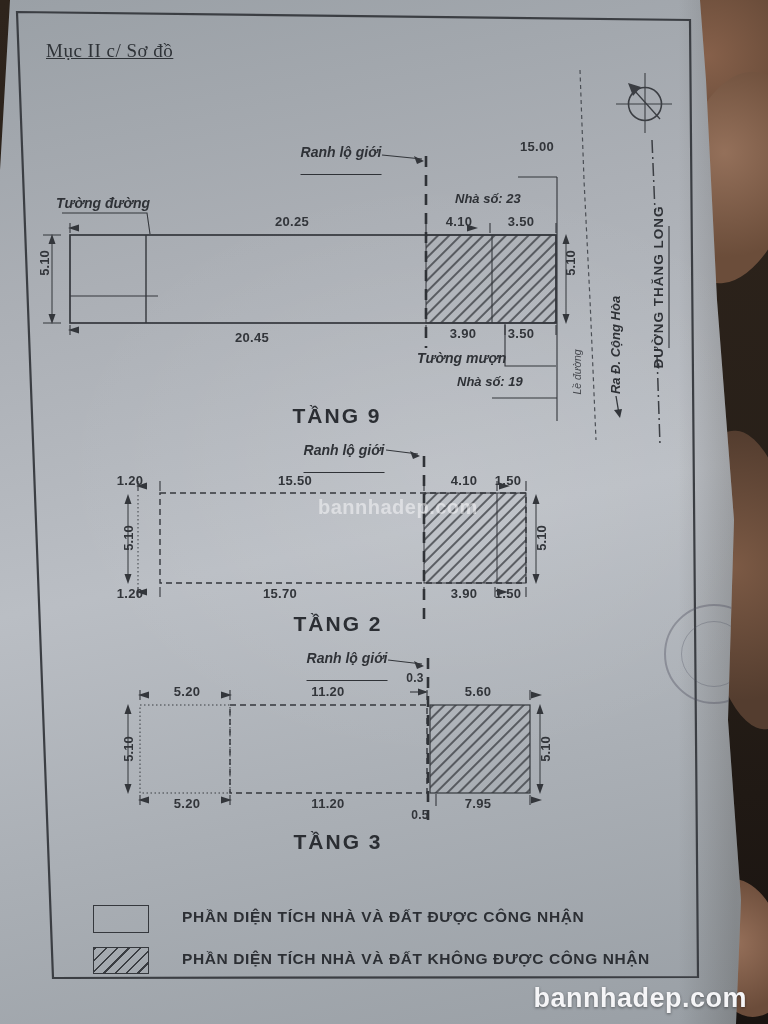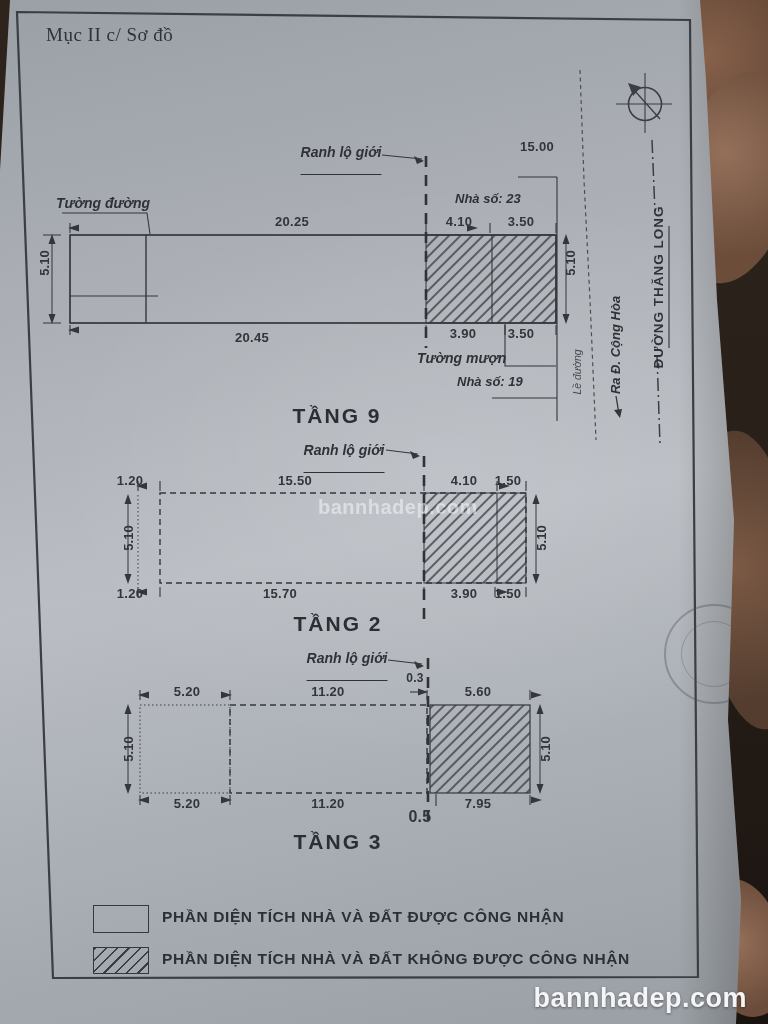--- a/index.html
+++ b/index.html
@@ -23,34 +23,34 @@
   .paper{position:absolute;inset:0;
      background:
        radial-gradient(ellipse 560px 420px at 58% 46%, rgba(255,255,255,.10), rgba(255,255,255,0) 70%),
        linear-gradient(168deg,#9aa0a6 0%,#abafb5 26%,#babec4 52%,#aaafb5 74%,#999fa5 100%);
      clip-path:polygon(10px 0, 700px 0, 706px 80px, 717px 300px, 734px 520px,
                        728px 720px, 741px 900px, 736px 1024px, 0 1024px, 0 170px);}
   .edge-shade{position:absolute;top:0;bottom:0;right:18px;width:72px;
      background:linear-gradient(90deg,rgba(40,36,30,0) 0%,rgba(40,36,30,.22) 80%);}
   svg{position:absolute;overflow:visible;}
   
-  .header{position:absolute;left:46px;top:24px;font:400 19px "Liberation Serif",serif;
-          color:#2f3338;letter-spacing:.5px;}
+  .header{position:absolute;left:46px;top:40px;font:400 19px "Liberation Serif",serif;
+          color:#2f3338;letter-spacing:.5px;text-decoration:underline;}
   .lbl{position:absolute;font:italic 700 14px "Liberation Sans",sans-serif;color:#2f3237;white-space:nowrap;}
   .lbl.ctr{transform:translateX(-50%);}
   .lbl.ul{border-bottom:1.6px solid #2f3237;padding-bottom:14px;}
   .dimh{position:absolute;transform:translateX(-50%);font:700 13px "Liberation Sans",sans-serif;
         color:#32353a;white-space:nowrap;letter-spacing:.3px;}
   .vdim{position:absolute;transform:translate(-50%,-50%) rotate(-90deg);
         font:700 13px "Liberation Sans",sans-serif;color:#32353a;white-space:nowrap;}
   .vtxt{position:absolute;transform:translate(-50%,-50%) rotate(-90deg);white-space:nowrap;}
   .floor-title{position:absolute;transform:translateX(-50%);font:700 21px "Liberation Sans",sans-serif;
         color:#2b2e33;letter-spacing:2px;white-space:nowrap;}
   .legend-label{position:absolute;font:700 15.5px "Liberation Sans",sans-serif;color:#2c2f34;
-        letter-spacing:.6px;white-space:nowrap;}
+        letter-spacing:.6px;white-space:nowrap;margin-left:20px;}
   .swatch{position:absolute;border:1.7px solid #35383d;background:transparent;}
   .swatch.hatched{background:repeating-linear-gradient(135deg,#3a3d42 0 1.6px,rgba(0,0,0,0) 1.6px 8px);}
   .stamp{position:absolute;left:664px;top:604px;width:100px;height:100px;border-radius:50%;
         border:2px solid rgba(78,80,95,.38);}
   .stamp-inner{position:absolute;inset:15px;border-radius:50%;border:1.4px solid rgba(78,80,95,.32);}
   .wm-center{position:absolute;left:318px;top:496px;font:700 20px "Liberation Sans",sans-serif;
         color:rgba(245,245,248,.55);letter-spacing:.5px;}
   .wm-bottom{position:absolute;right:21px;bottom:10px;font:700 27px "Liberation Sans",sans-serif;
         color:#f5f5f7;letter-spacing:.5px;text-shadow:0 1px 3px rgba(0,0,0,.45);z-index:5;}
 </style>
@@ -257,21 +257,21 @@
       <div class="lbl ul ctr" style="left:347px;top:650px">Ranh lộ giới</div>
       <div class="dimh" style="left:415px;top:671px;font-size:12px">0.3</div>
       <div class="dimh" style="left:187px;top:684px">5.20</div>
       <div class="dimh" style="left:328px;top:684px">11.20</div>
       <div class="dimh" style="left:478px;top:684px">5.60</div>
       <div class="vdim" style="left:128px;top:749px">5.10</div>
       <div class="vdim" style="left:545px;top:749px">5.10</div>
       <div class="dimh" style="left:187px;top:796px">5.20</div>
       <div class="dimh" style="left:328px;top:796px">11.20</div>
       <div class="dimh" style="left:478px;top:796px">7.95</div>
-      <div class="dimh" style="left:420px;top:808px;font-size:16px">0.5</div>
+      <div class="dimh" style="left:420px;top:808px;font-size:12px">0.5</div>
       <div class="floor-title" style="left:338px;top:830px">TẦNG 3</div>
     </div>
 
     <div>
       <div class="swatch" style="left:93px;top:905px;width:56px;height:28px"></div>
       <div class="legend-label" style="left:162px;top:908px">PHẦN DIỆN TÍCH  NHÀ VÀ ĐẤT ĐƯỢC CÔNG NHẬN</div>
       <div class="swatch hatched" style="left:93px;top:947px;width:56px;height:27px"></div>
       <div class="legend-label" style="left:162px;top:950px">PHẦN DIỆN TÍCH  NHÀ VÀ ĐẤT KHÔNG ĐƯỢC CÔNG NHẬN</div>
     </div>
 

